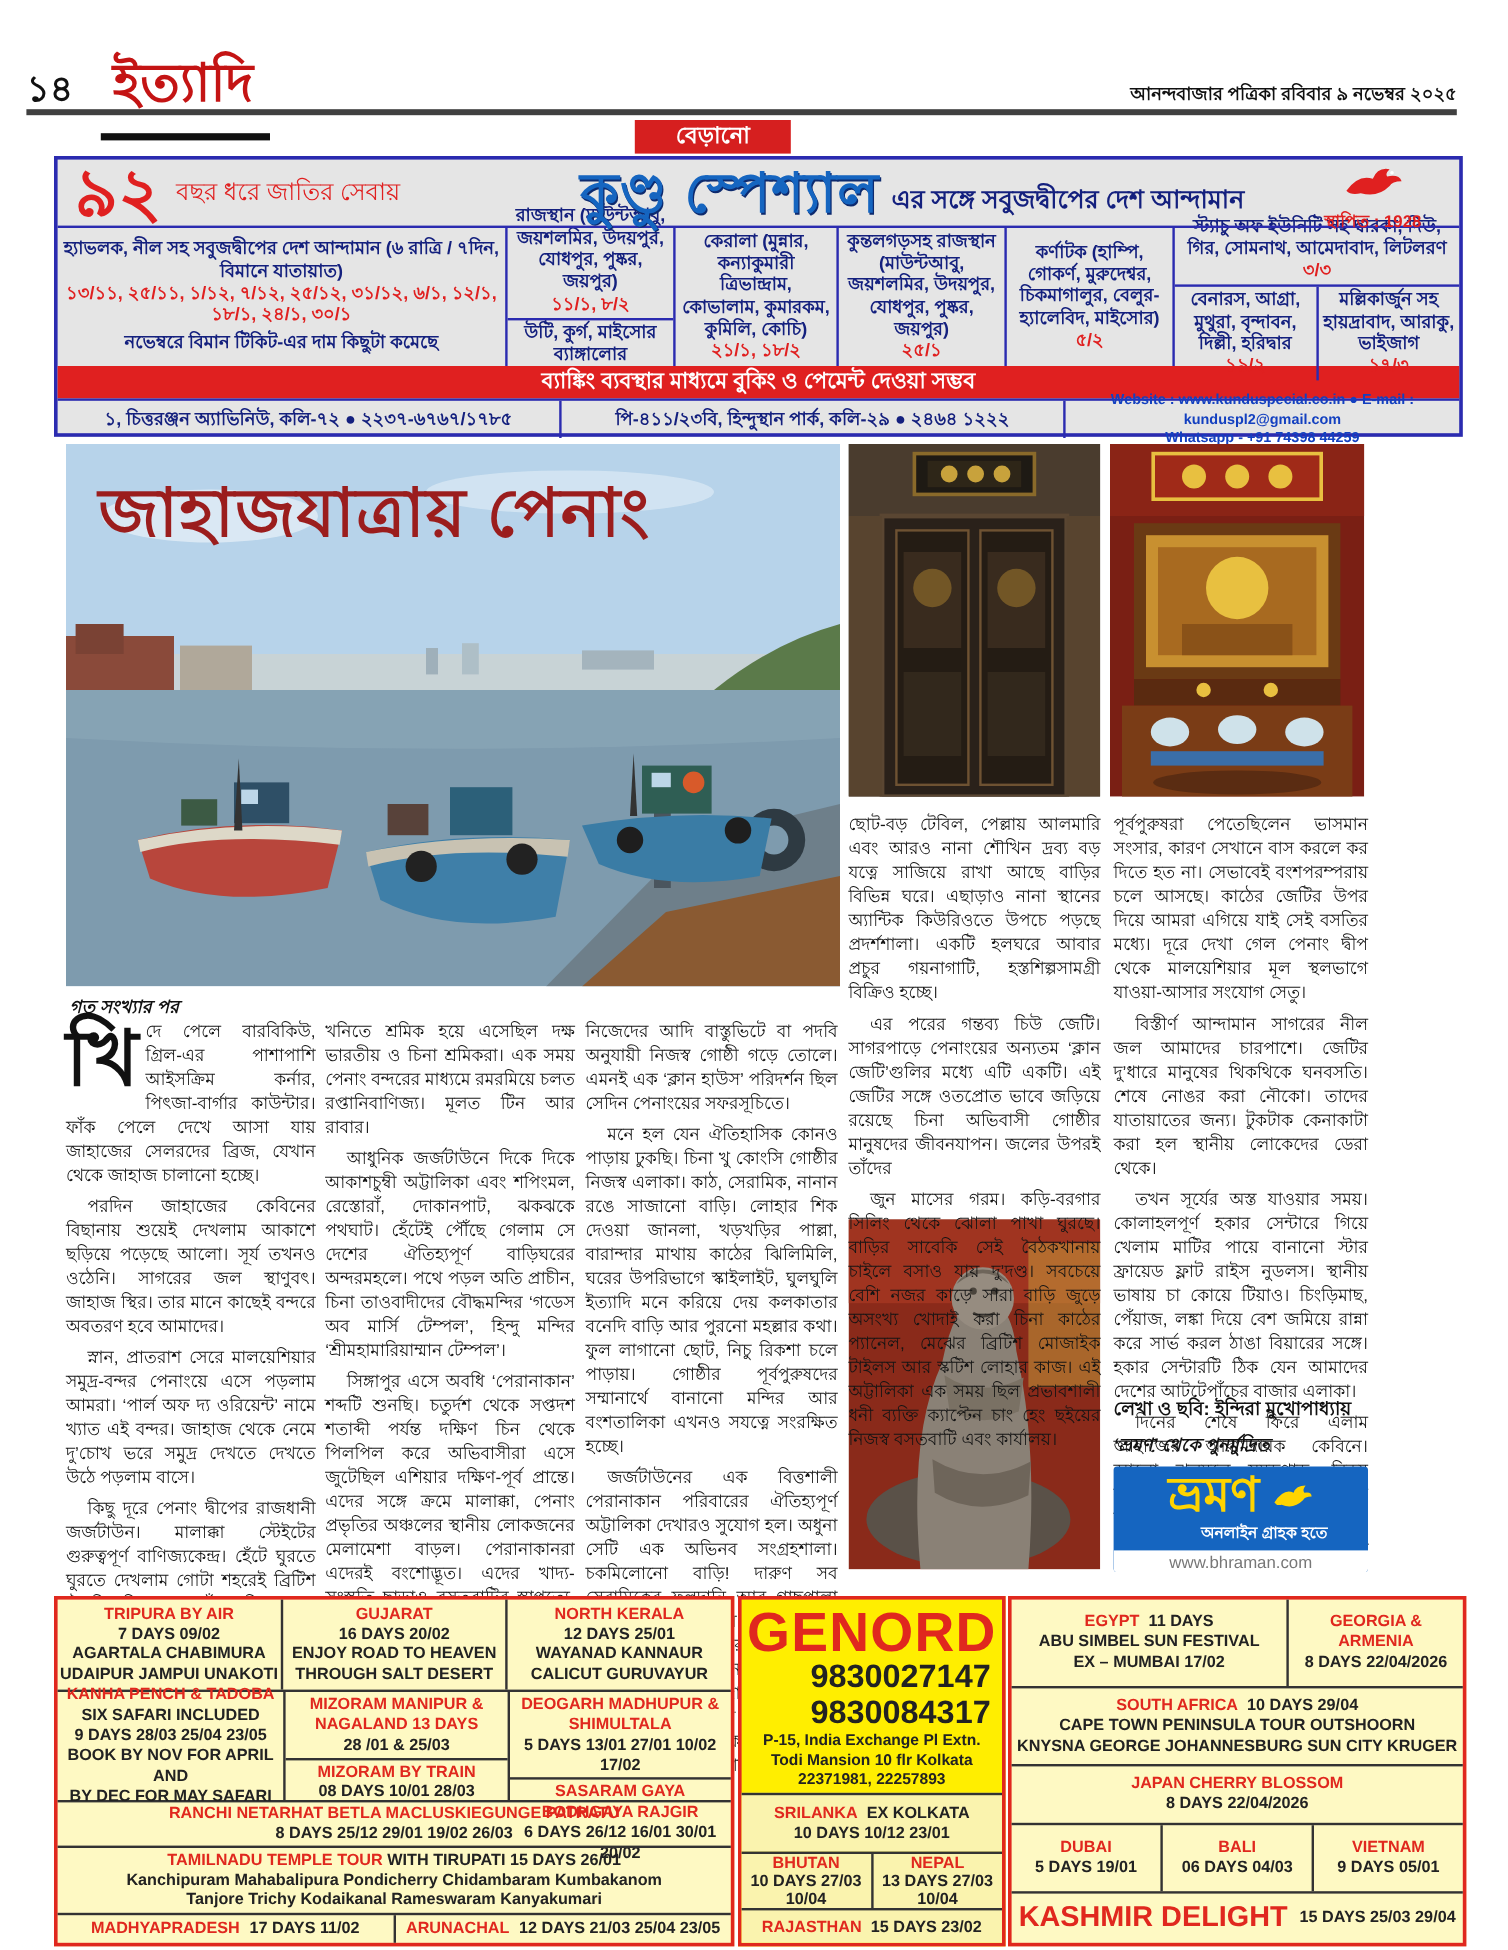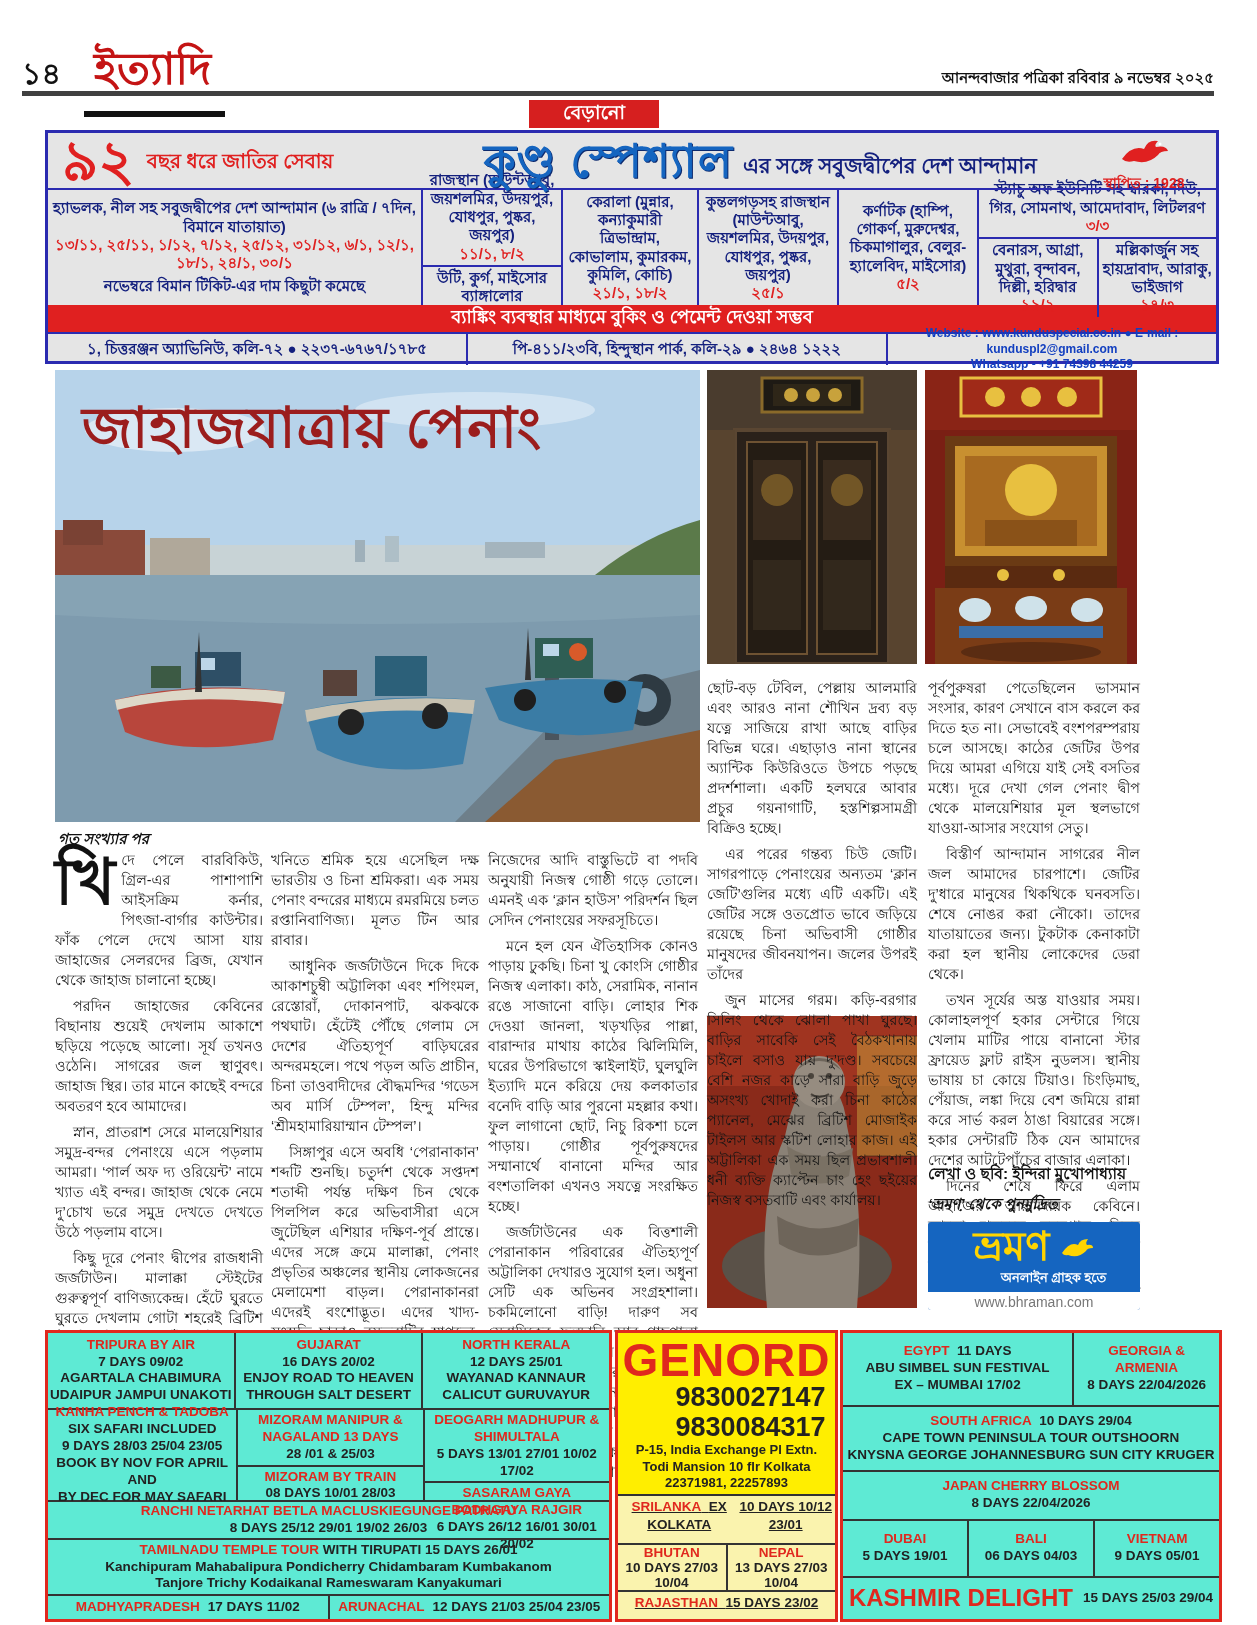--- a/index.html
+++ b/index.html
@@ -9,21 +9,21 @@
   .masthead { position:absolute; left:22px; top:38px; width:1192px; height:58px; border-bottom:5px solid #404040; }
   .pagenum { position:absolute; left:0px; top:12px; font-size:30px; font-weight:bold; color:#111; }
   .section-logo { position:absolute; left:62px; top:-2px; font-size:44px; font-weight:bold; color:#c41414; border-bottom:6px solid #111; padding:0 14px 2px 10px; }
   .mast-right { position:absolute; right:0; top:28px; font-size:15px; font-weight:bold; color:#111; }
   .cat-tag { position:absolute; left:529px; top:100px; width:130px; height:28px; background:#d61f1f; color:#fff; font-size:19px; font-weight:bold; display:flex; align-items:center; justify-content:center; }
 
   
   .kundu { position:absolute; left:45px; top:130px; width:1174px; height:234px; border:3px solid #2b2bb0; background:#e5e5e5; }
   .kundu-head { position:relative; height:57px; border-bottom:2px solid #2b2bb0; display:flex; align-items:center; }
   .k-years { font-size:56px; font-weight:bold; color:#e02020; margin-left:14px; line-height:1; }
-  .k-years-cap { margin-left:12px; color:#e02020; font-weight:bold; font-size:20px; line-height:1.1; }
+  .k-years-cap { margin-left:12px; color:#e02020; font-weight:normal; font-size:20px; line-height:1.1; }
   .k-brand { font-size:46px; font-weight:bold; color:#1565c0; margin-left:150px; line-height:1; text-shadow:1px 1px 0 #0d2a6e; letter-spacing:1px; }
   .k-brand-suffix { font-size:21px; font-weight:bold; color:#14207e; margin-left:10px; margin-top:14px; }
   .k-est { position:absolute; right:12px; top:4px; width:120px; text-align:center; }
   .k-est .bird { font-size:30px; color:#e02020; line-height:1; }
   .k-est .est-text { font-size:14px; font-weight:bold; color:#e02020; }
   .kundu-cells { display:flex; height:115px; }
   .k-cell { border-right:2px solid #2b2bb0; padding:4px 5px; text-align:center; font-weight:bold; color:#14207e; font-size:15px; line-height:1.22; display:flex; flex-direction:column; justify-content:center; }
   .k-cell:last-child { border-right:none; }
   .k-dates { color:#e02020; }
   .k-note { color:#14207e; margin-top:5px; font-size:15px; }
@@ -46,37 +46,37 @@
   .credit { position:absolute; left:928px; top:1162px; font-size:15.5px; font-weight:bold; color:#111; }
   .reprint { position:absolute; left:928px; top:1192px; font-size:15px; font-weight:bold; font-style:italic; color:#111; }
   .endmark { display:block; text-align:right; font-weight:bold; }
 
   .bhraman { position:absolute; left:928px; top:1222px; width:212px; height:88px; background:#1565c0; border-radius:3px; text-align:center; overflow:hidden; }
   .bh-logo { font-size:40px; font-weight:bold; color:#ffd400; line-height:1.1; margin-top:2px; }
   .bh-tag { font-size:13px; color:#fff; font-weight:bold;padding-left:39px; }
   .bh-url-strip { background:#fff; margin-top:3px; height:20px; display:flex; align-items:center; justify-content:center; font-size:14px; color:#777; }
 
   
-  .yellowbox { background:#5eead4; border:3px solid #e0281e; position:absolute; color:#222; }
+  .yellowbox { background:#fef9c3; border:3px solid #e0281e; position:absolute; color:#222; }
   .adsL { left:45px; top:1330px; width:567px; height:292px; display:flex; flex-direction:column; }
   .row { display:flex; border-bottom:2px solid #333; }
   .row:last-child { border-bottom:none; }
   .cellA { flex:1; border-right:2px solid #333; text-align:center; padding:3px 2px; font-weight:bold; font-size:13.5px; line-height:1.25; display:flex; flex-direction:column; justify-content:center; }
   .cellA:last-child { border-right:none; }
   .rt { color:#e0281e; }
   .stack { display:flex; flex-direction:column; flex:1; border-right:2px solid #333; }
   .stack:last-child { border-right:none; }
   .stack > div { flex:1; text-align:center; font-weight:bold; font-size:13.5px; line-height:1.25; padding:2px; display:flex; flex-direction:column; justify-content:center; }
   .stack > div:first-child { border-bottom:2px solid #333; }
 
   .genord { left:615px; top:1330px; width:223px; height:292px; background:#ffee00; display:flex; flex-direction:column; }
   .gen-title { color:#e0281e; font-size:46px; font-weight:bold; text-align:center; line-height:1; margin-top:4px; letter-spacing:1px; }
   .gen-phone { font-size:27px; font-weight:bold; text-align:center; line-height:1.1;padding-left:48px; }
   .gen-addr { font-size:13px; font-weight:bold; text-align:center; line-height:1.25; }
-  .gen-sec { background:#faf3ae; border-top:2px solid #333; text-align:center; font-weight:bold; font-size:13.5px; padding:2px; flex:1; display:flex; flex-direction:row; justify-content:center; line-height:1.3;text-decoration:underline; }
+  .gen-sec { background:#faf3ae; border-top:2px solid #333; text-align:center; font-weight:bold; font-size:13.5px; padding:2px; flex:1; display:flex; flex-direction:column; justify-content:center; line-height:1.3; }
   .gen-duo { display:flex; background:#faf3ae; border-top:2px solid #333; flex:1; }
   .gen-duo > div { flex:1; text-align:center; font-weight:bold; font-size:13.5px; display:flex; flex-direction:column; justify-content:center; }
   .gen-duo > div:first-child { border-right:2px solid #333; }
 
   .adsR { left:840px; top:1330px; width:382px; height:292px; display:flex; flex-direction:column; }
   .adsR .row { flex:1; }
   .kash-title { font-size:24px; }
 
   .inl { display:inline; }
 </style>

